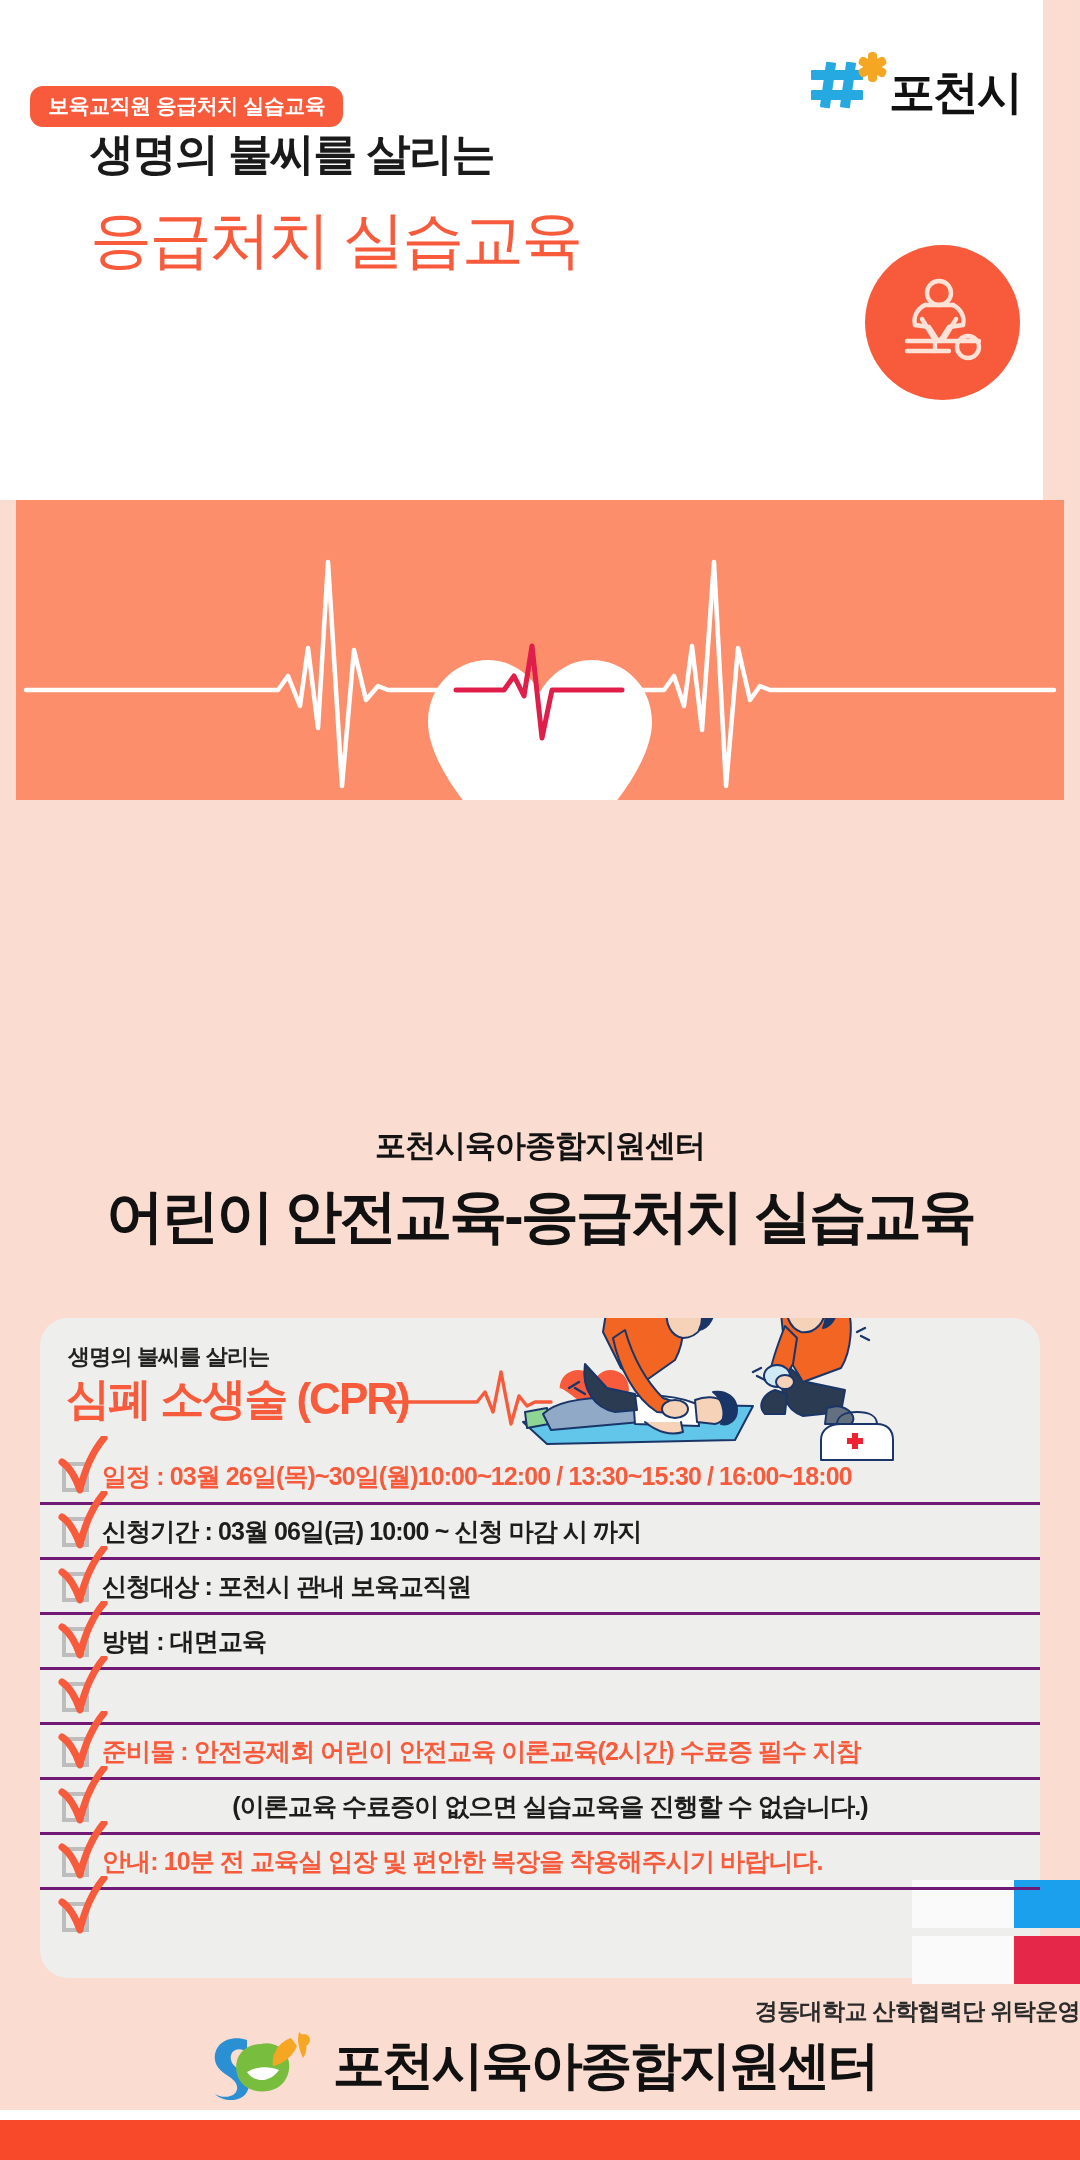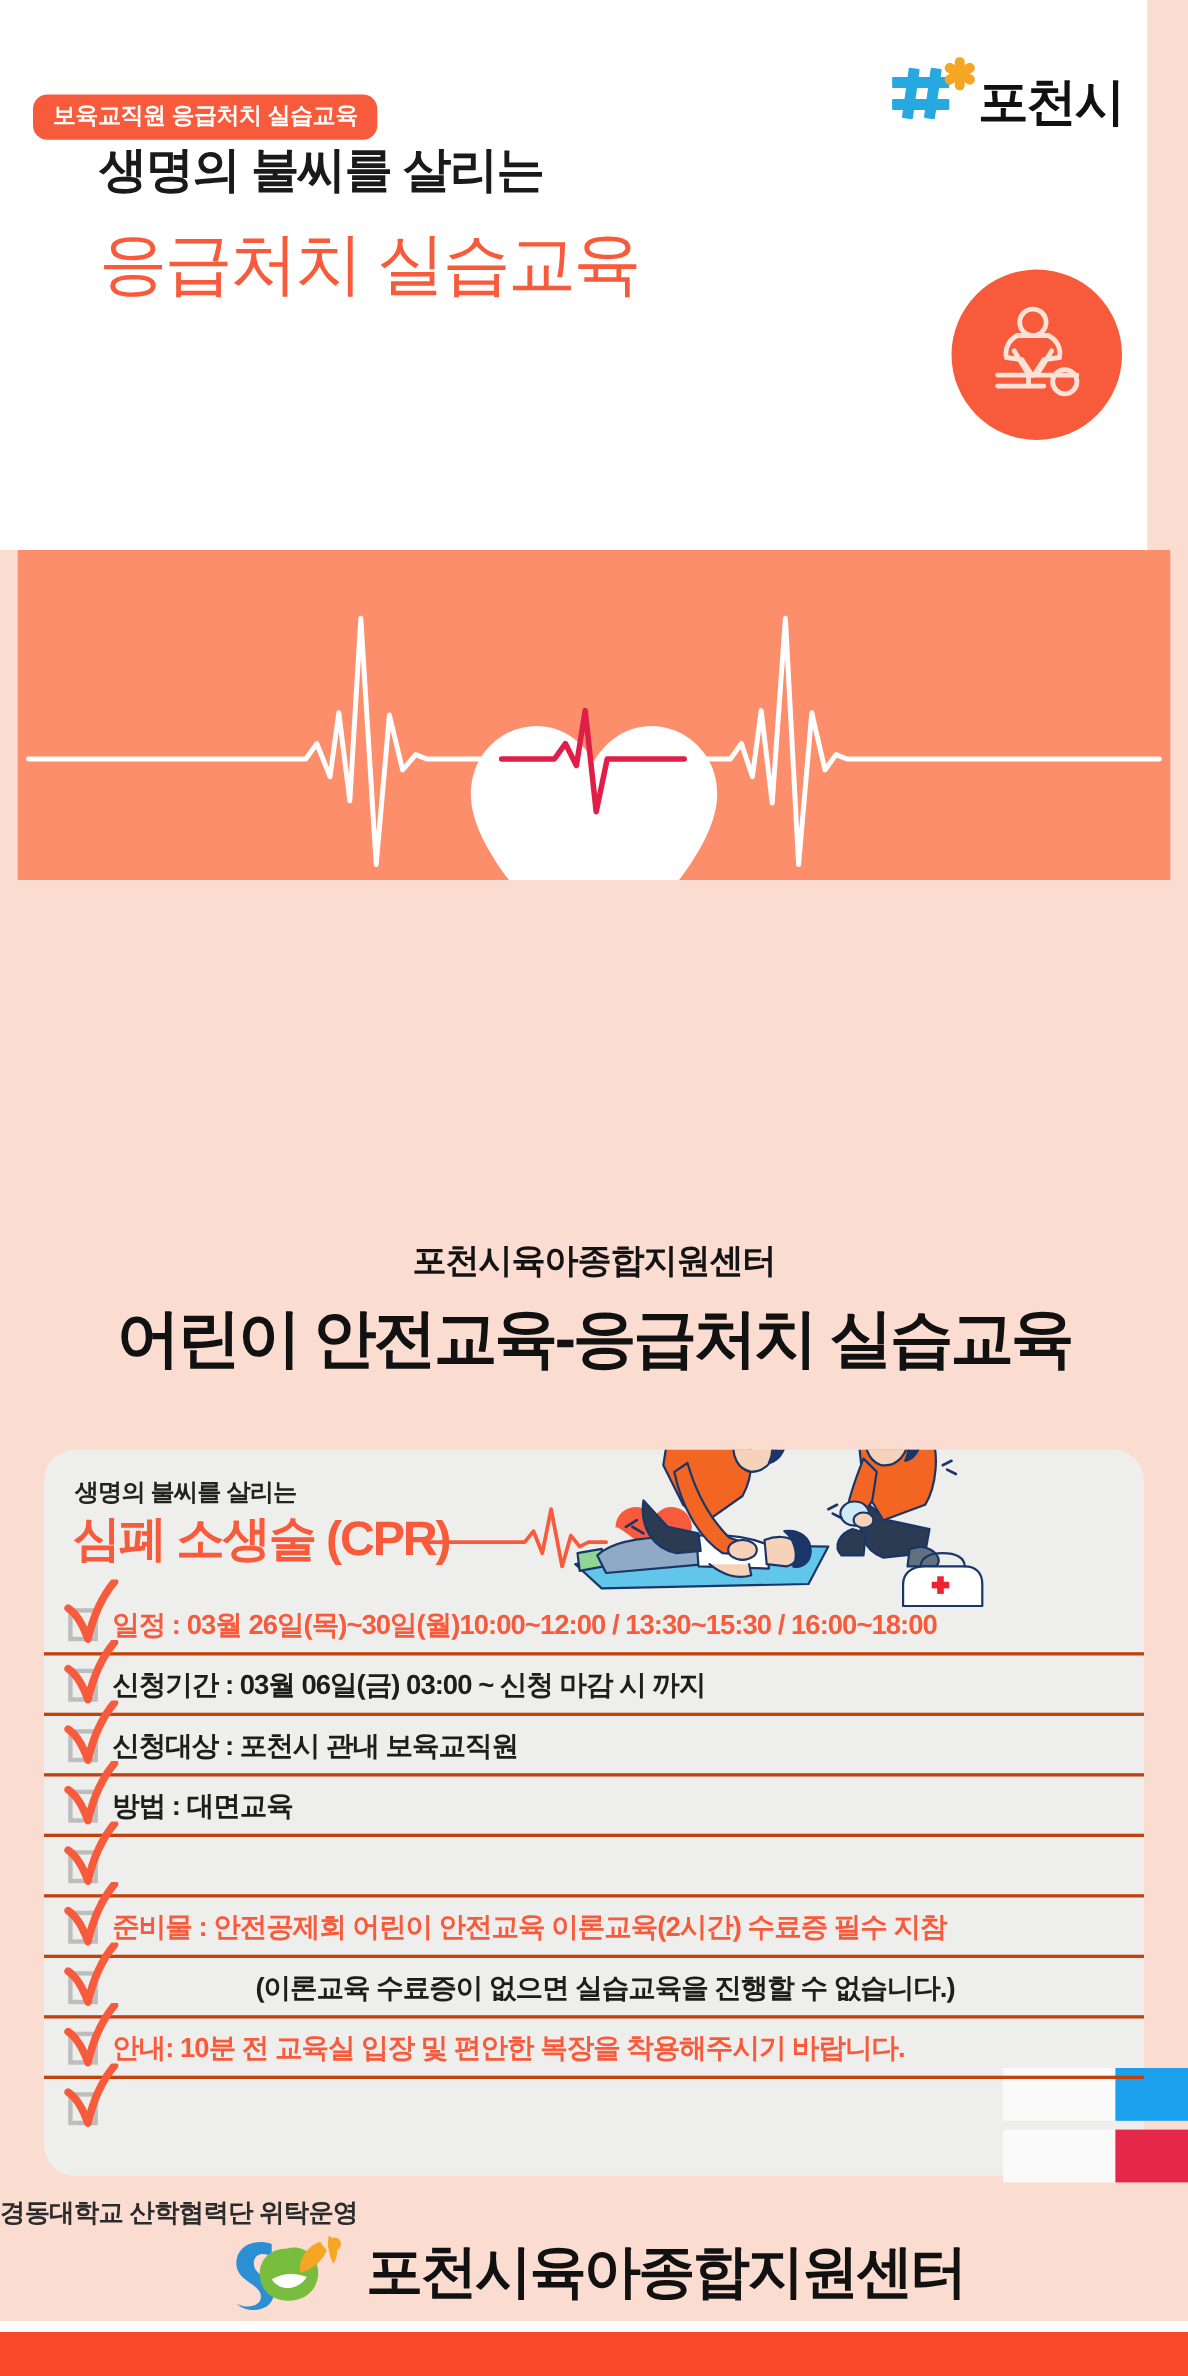--- a/index.html
+++ b/index.html
@@ -162,21 +162,21 @@
 
   
   .rows {
     position:absolute; left:40px; top:1450px;
     width:1000px;
   }
   .row {
     position:relative;
     height:55px;
     display:flex; align-items:center;
-    border-bottom:3px solid #c2410c;
+    border-bottom:3px solid #701a75;
     padding-left:62px;
   }
   .row:last-child { border-bottom:none; }
   .row .box {
     position:absolute; left:22px; top:12px;
     width:27px; height:30px;
     border:4px solid #bdbdbd;
     background:transparent;
   }
   .row .tick {
@@ -191,21 +191,21 @@
     letter-spacing:-0.9px;
     white-space:nowrap;
   }
   .row .txt.accent { color:#f85b3c; }
   .row.center { padding-left:0; justify-content:center; }
   .row.center .txt { margin-left:20px; }
 
   
   .foot-op {
     position:absolute; left:0; top:1996px;
-    width:1080px; text-align:left;
+    width:1080px; text-align:right;
     font-size:23px; font-weight:700; color:#2b2b2b;
     letter-spacing:-0.6px;
   }
   .foot-logo-wrap {
     position:absolute; left:0; top:2028px;
     width:1080px;
     display:flex; align-items:center; justify-content:center;
     gap:14px;
   }
   .foot-name {
@@ -389,21 +389,21 @@
         <svg class="tick" viewBox="0 0 52 62">
           <path d="M6 26 C 12 30 19 40 24 54 C 29 32 38 14 48 2" fill="none" stroke="#f85b3c" stroke-width="7" stroke-linecap="round" stroke-linejoin="round"></path>
         </svg>
         <div class="txt accent">일정 : 03월 26일(목)~30일(월)10:00~12:00 / 13:30~15:30 / 16:00~18:00</div>
       </div>
       <div class="row">
         <div class="box"></div>
         <svg class="tick" viewBox="0 0 52 62">
           <path d="M6 26 C 12 30 19 40 24 54 C 29 32 38 14 48 2" fill="none" stroke="#f85b3c" stroke-width="7" stroke-linecap="round" stroke-linejoin="round"></path>
         </svg>
-        <div class="txt">신청기간 : 03월 06일(금)  03:00 ~ 신청 마감 시 까지</div>
+        <div class="txt">신청기간 : 03월 06일(금)  10:00 ~ 신청 마감 시 까지</div>
       </div>
       <div class="row">
         <div class="box"></div>
         <svg class="tick" viewBox="0 0 52 62">
           <path d="M6 26 C 12 30 19 40 24 54 C 29 32 38 14 48 2" fill="none" stroke="#f85b3c" stroke-width="7" stroke-linecap="round" stroke-linejoin="round"></path>
         </svg>
         <div class="txt">신청대상 : 포천시 관내 보육교직원</div>
       </div>
       <div class="row">
         <div class="box"></div>

